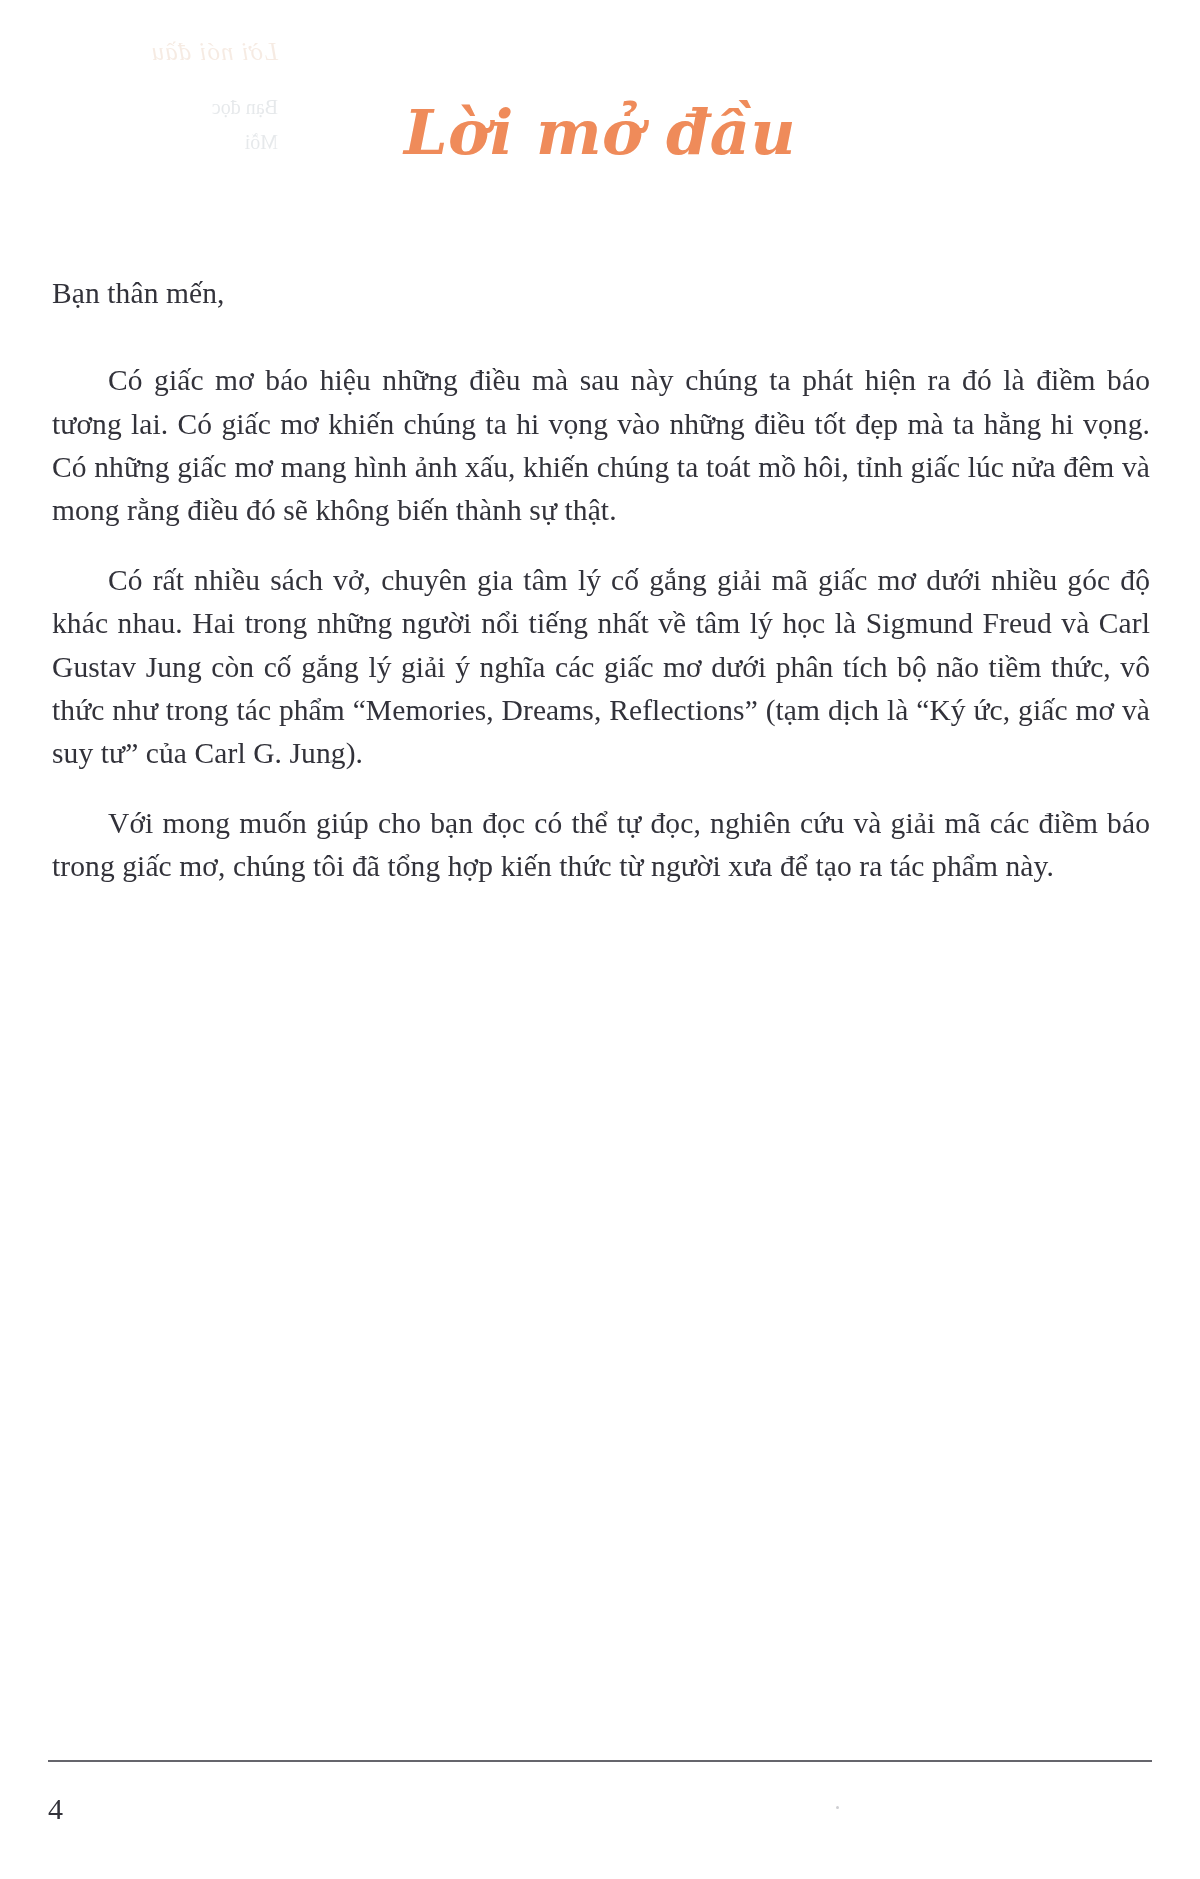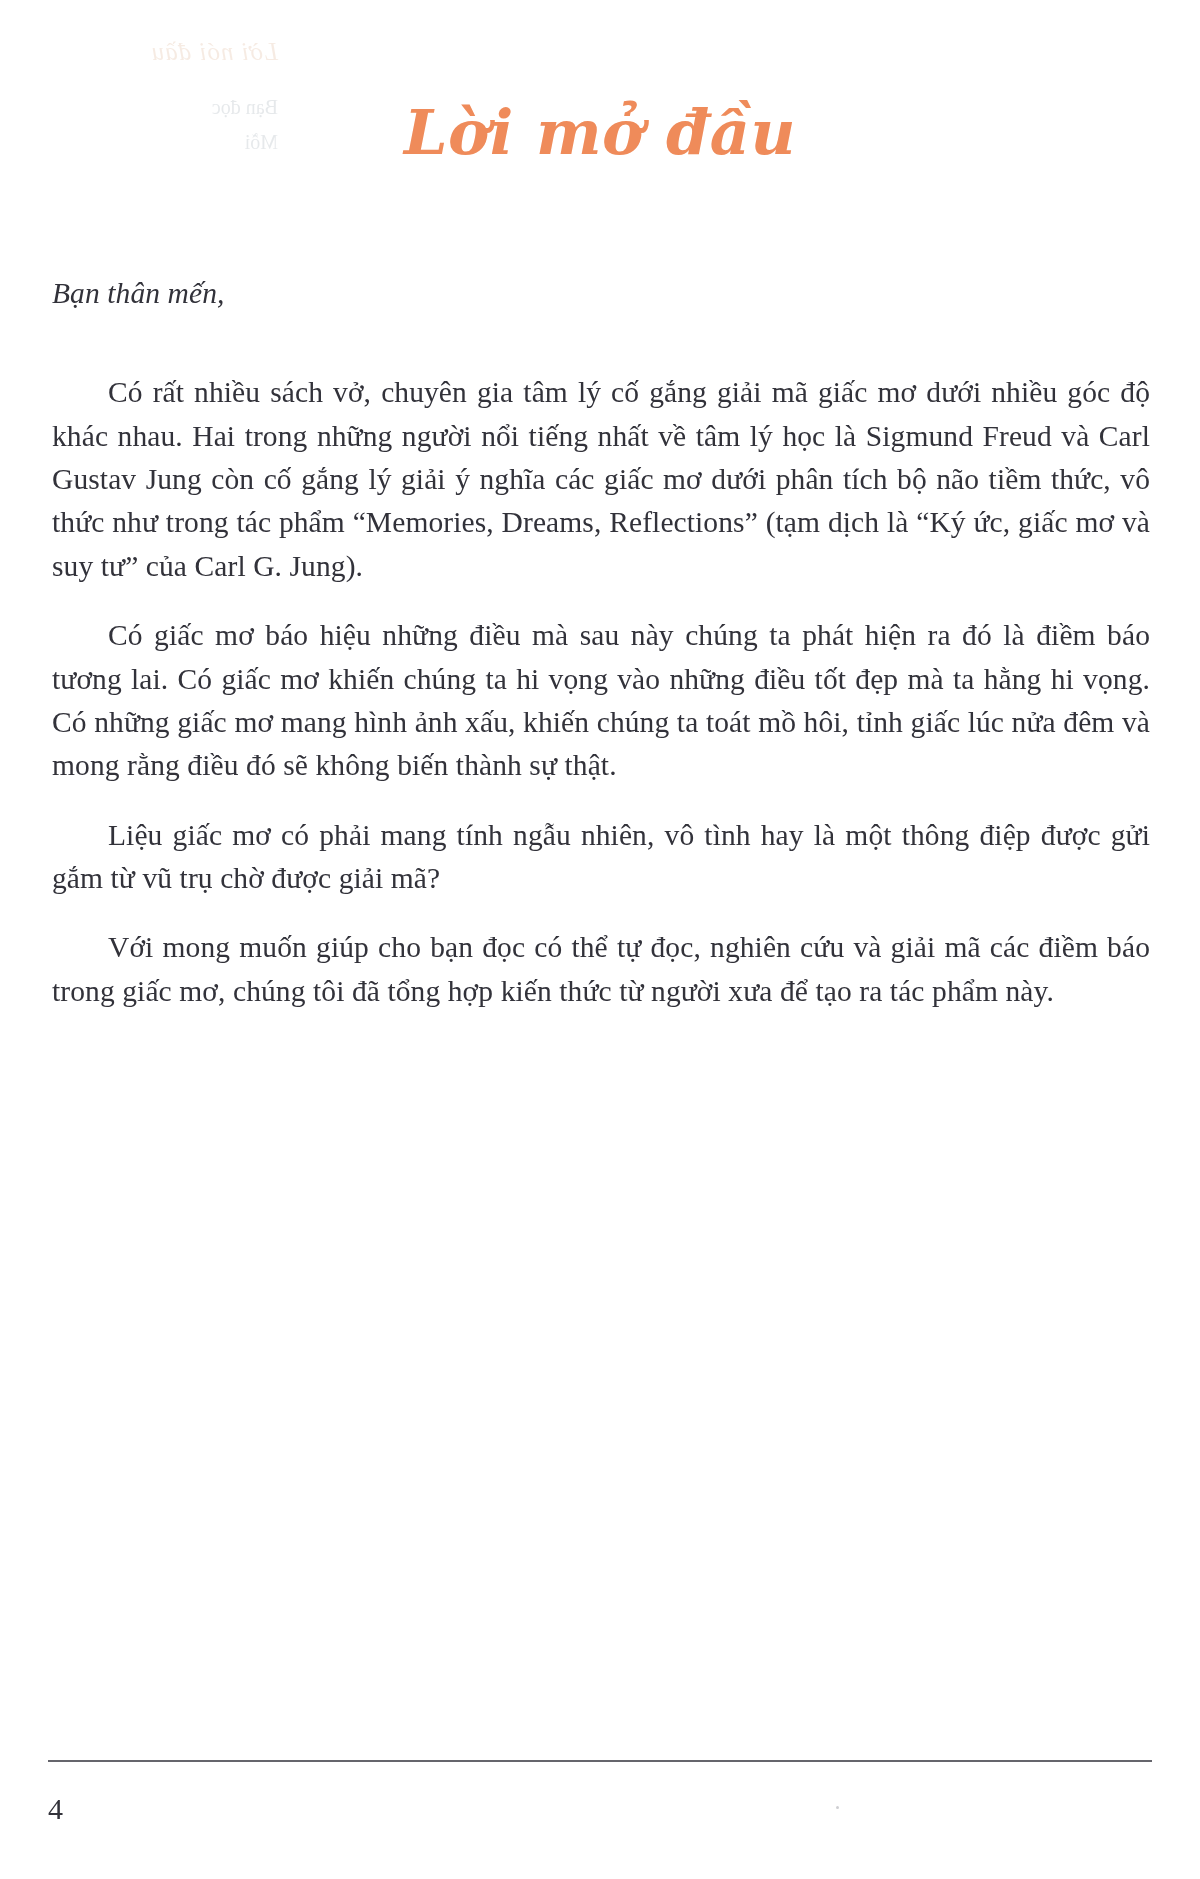--- a/index.html
+++ b/index.html
@@ -70,21 +70,21 @@
     font-size: 29.5px;
     line-height: 1.47;
     text-align: justify;
     text-justify: inter-word;
     margin: 0 0 26px 0;
     text-indent: 56px;
     color: #32323a;
     letter-spacing: 0.1px;
   }
   .para.no-indent { text-indent: 0; }
-  .para.greeting { margin-bottom: 56px; font-style: italic; }
+  .para.greeting { margin-bottom: 44px; }
 
   .rule {
     position: absolute;
     left: 48px;
     top: 1760px;
     width: 1104px;
     height: 2px;
     background: #4a4a52;
     opacity: 0.85;
   }
@@ -115,23 +115,22 @@
   <div class="bleed">
     <div class="b1">Lời nói đầu</div>
     <div class="b2">Bạn đọc</div>
     <div class="b3">Mỗi</div>
   </div>
 
   <div class="title">Lời mở đầu</div>
 
   <div class="content">
     <p class="para no-indent greeting">Bạn thân mến,</p>
+    <p class="para">Có giấc mơ báo hiệu những điều mà sau này chúng ta phát hiện ra đó là điềm báo tương lai. Có giấc mơ khiến chúng ta hi vọng vào những điều tốt đẹp mà ta hằng hi vọng. Có những giấc mơ mang hình ảnh xấu, khiến chúng ta toát mồ hôi, tỉnh giấc lúc nửa đêm và mong rằng điều đó sẽ không biến thành sự thật.</p>
     <p class="para">Có rất nhiều sách vở, chuyên gia tâm lý cố gắng giải mã giấc mơ dưới nhiều góc độ khác nhau. Hai trong những người nổi tiếng nhất về tâm lý học là Sigmund Freud và Carl Gustav Jung còn cố gắng lý giải ý nghĩa các giấc mơ dưới phân tích bộ não tiềm thức, vô thức như trong tác phẩm “Memories, Dreams, Reflections” (tạm dịch là “Ký ức, giấc mơ và suy tư” của Carl G. Jung).</p>
-    <p class="para">Có giấc mơ báo hiệu những điều mà sau này chúng ta phát hiện ra đó là điềm báo tương lai. Có giấc mơ khiến chúng ta hi vọng vào những điều tốt đẹp mà ta hằng hi vọng. Có những giấc mơ mang hình ảnh xấu, khiến chúng ta toát mồ hôi, tỉnh giấc lúc nửa đêm và mong rằng điều đó sẽ không biến thành sự thật.</p>
-    <p class="para">Liệu giấc mơ có phải mang tính ngẫu nhiên, vô tình hay là một thông điệp được gửi gắm từ vũ trụ chờ được giải mã?</p>
     <p class="para">Với mong muốn giúp cho bạn đọc có thể tự đọc, nghiên cứu và giải mã các điềm báo trong giấc mơ, chúng tôi đã tổng hợp kiến thức từ người xưa để tạo ra tác phẩm này.</p>
   </div>
 
   <div class="rule"></div>
   <div class="folio">4</div>
 
   <div class="speck" style="left:330px; top:760px;"></div>
   <div class="speck" style="left:836px; top:1806px;"></div>
 </div>
 

